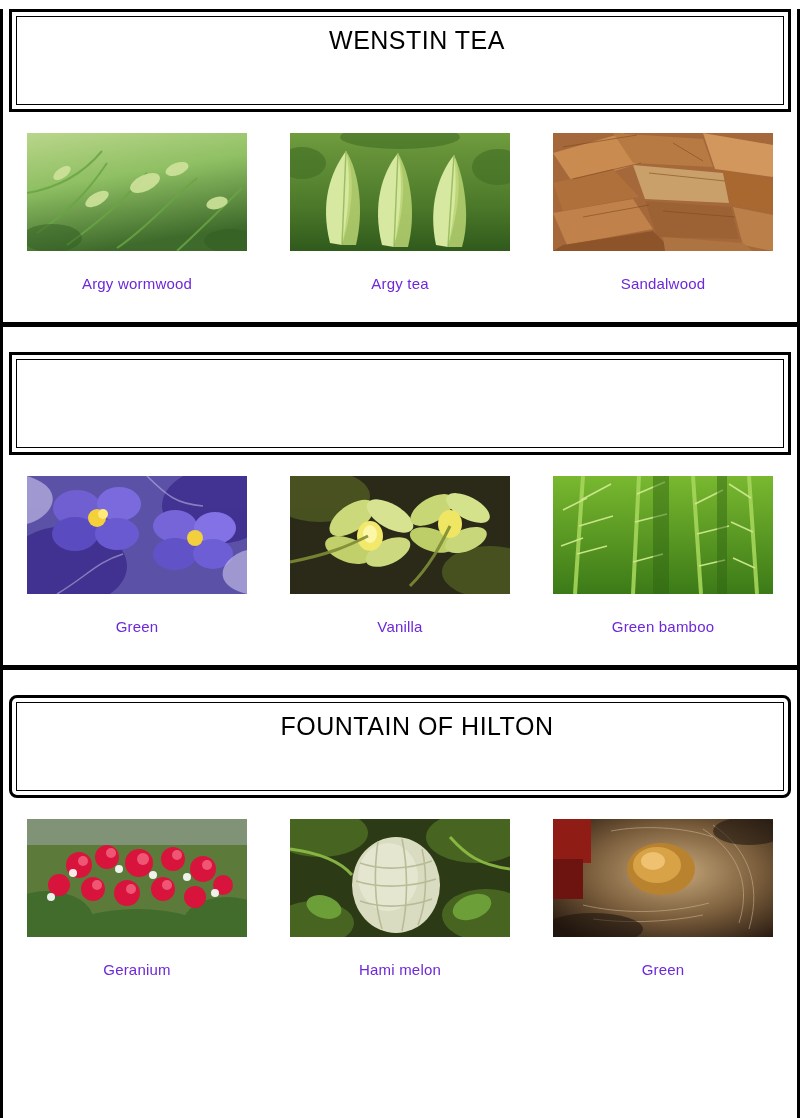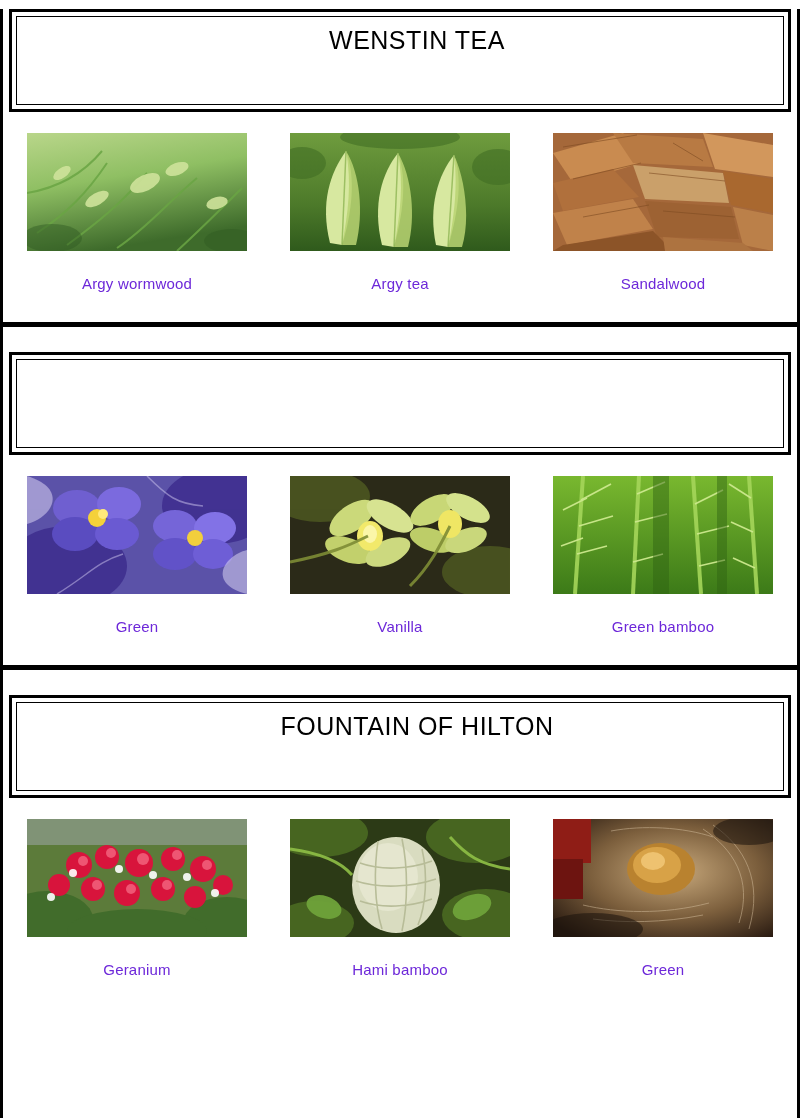--- a/index.html
+++ b/index.html
@@ -95,21 +95,21 @@
     font-size: 15px;
     color: #6d28d9;
     text-align: center;
     font-family: "Liberation Sans", sans-serif;
     letter-spacing: 0.2px;
   }
 
   
   .section-1 .title-box { margin-top: 9px; }
   .section-2 .title-box { margin-top: 25px; }
-  .section-3 .title-box { margin-top: 25px; }
+  .section-3 .title-box { margin-top: 25px; border-radius: 8px; }
 
   .section-1 { padding-bottom: 30px; }
   .section-2 { padding-bottom: 30px; }
   .section-3 { padding-bottom: 10px; }
 </style>
 </head>
 <body>
 
 <div class="page">
 
@@ -431,21 +431,21 @@
             <g stroke="#8fbf46" stroke-width="3" fill="none" opacity="0.9">
               <path d="M0 30 C30 34 50 42 62 56"></path>
               <path d="M160 18 C176 36 190 46 220 50"></path>
             </g>
             <g fill="#6fa33a" opacity="0.95">
               <ellipse cx="182" cy="88" rx="20" ry="12" transform="rotate(-20 182 88)"></ellipse>
               <ellipse cx="34" cy="88" rx="18" ry="11" transform="rotate(18 34 88)"></ellipse>
             </g>
           </svg>
         </div>
-        <div class="caption">Hami bamboo</div>
+        <div class="caption">Hami melon</div>
       </div>
 
       <div class="card">
         <div class="thumb">
           <svg viewBox="0 0 220 118" preserveAspectRatio="none" aria-hidden="true">
             <defs>
               <radialGradient id="g-musk" cx="0.55" cy="0.45" r="0.7">
                 <stop offset="0%" stop-color="#c8a97c"></stop>
                 <stop offset="55%" stop-color="#7b5e3c"></stop>
                 <stop offset="100%" stop-color="#2b1c12"></stop>

